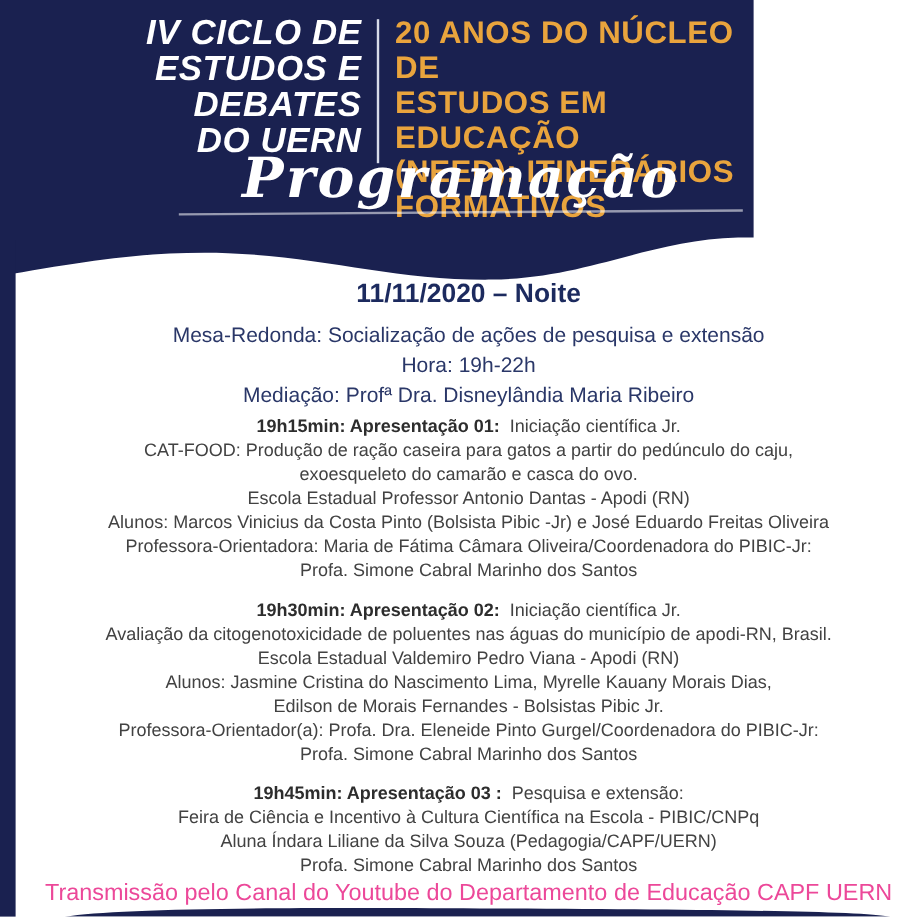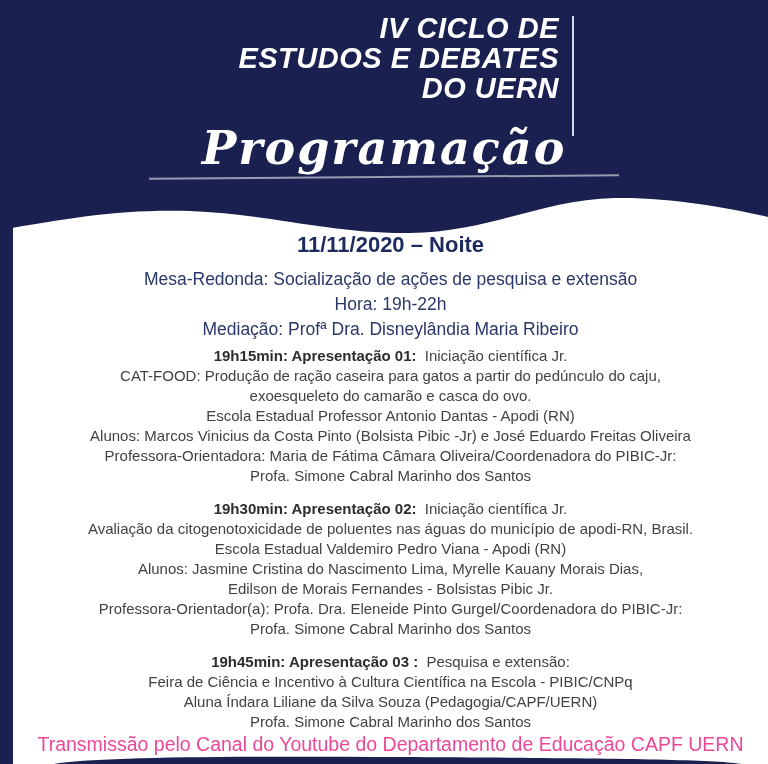--- a/index.html
+++ b/index.html
@@ -2,21 +2,21 @@
 <html><head>
 <meta charset="utf-8">
 <style>
   * { margin:0; padding:0; box-sizing:border-box; }
   html,body { width:768px; height:764px; }
   body { font-family:"Liberation Sans", sans-serif; background:#ffffff; overflow:hidden; }
 
   .poster { position:relative; width:768px; height:764px; background:#ffffff; overflow:hidden; }
 
   
-  .header { position:absolute; top:0; left:0; width:768px; height:240px; background:#1a2150; z-index:1; }
+  .header { position:absolute; top:0; left:0; width:628px; height:240px; background:#1a2150; z-index:1; }
   .header-titles { display:flex; justify-content:center; align-items:flex-start; padding-top:13px; }
   .title-left { width:378px; text-align:right; padding-right:13px; color:#ffffff;
                 font-weight:700; font-style:italic; font-size:29px; line-height:30px;
                 letter-spacing:0.5px; font-stretch:85%; }
   .title-divider { width:2px; height:120px; background:#d8dcea; margin-top:3px; flex:0 0 2px; }
   .title-right { width:375px; text-align:left; padding-left:13px; color:#e9a43d;
                  font-weight:700; font-size:26px; line-height:29px; letter-spacing:0.5px;
                  font-stretch:85%; }
   .script-wrap { position:absolute; top:122px; left:0; width:768px; text-align:center; }
   .script-title { font-family:"DejaVu Serif", serif; font-style:italic; color:#ffffff;
@@ -53,20 +53,26 @@
 <div class="poster">
 
   <div class="header">
     <div class="header-titles">
       <div class="title-left">
         <div>IV CICLO DE</div>
         <div>ESTUDOS E DEBATES</div>
         <div>DO UERN</div>
       </div>
       <div class="title-divider"></div>
+      <div class="title-right">
+        <div>20 ANOS DO NÚCLEO DE</div>
+        <div>ESTUDOS EM EDUCAÇÃO</div>
+        <div>(NEED): ITINERÁRIOS</div>
+        <div>FORMATIVOS</div>
+      </div>
     </div>
     <div class="script-wrap">
       <div class="script-title">Programação</div>
       <div class="script-underline"></div>
     </div>
   </div>
 
   <svg class="wave-top" viewBox="0 0 768 62" preserveAspectRatio="none">
     <path d="M0,52 C70,40 120,31 190,33 C270,36 330,56 410,55 C490,54 540,22 615,20 C670,19 730,30 768,39 L768,62 L0,62 Z" fill="#ffffff"></path>
   </svg>

